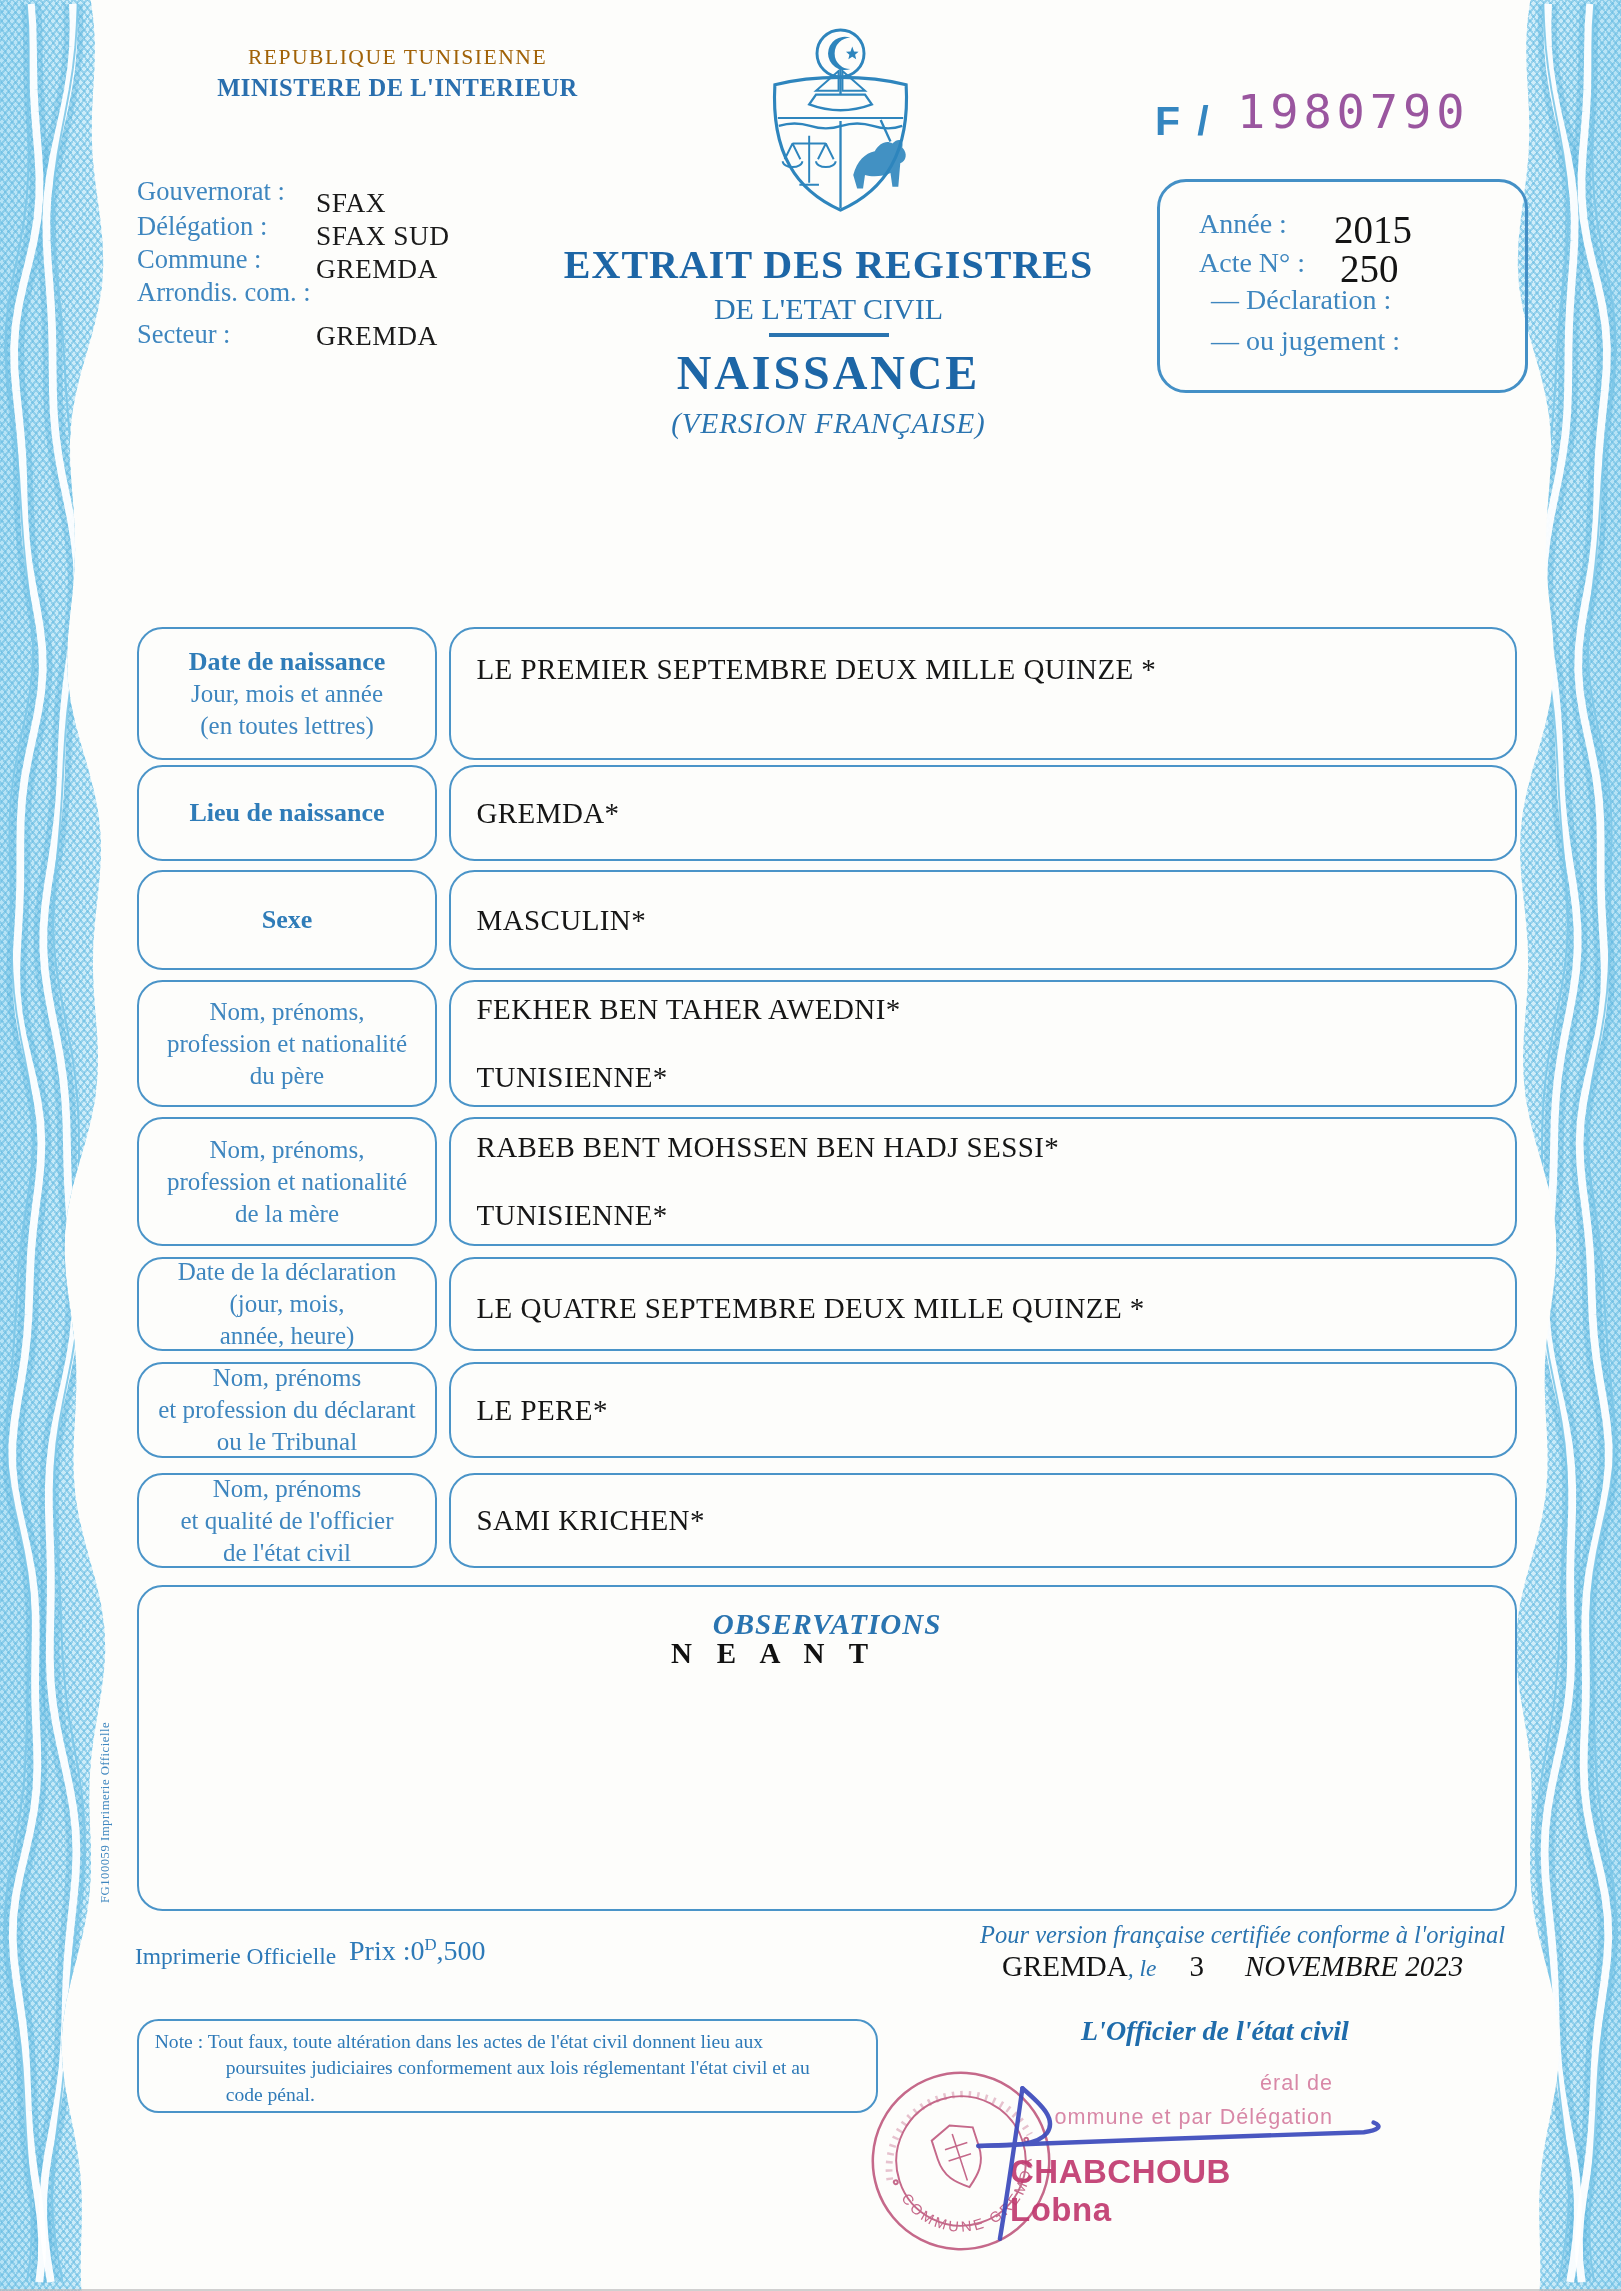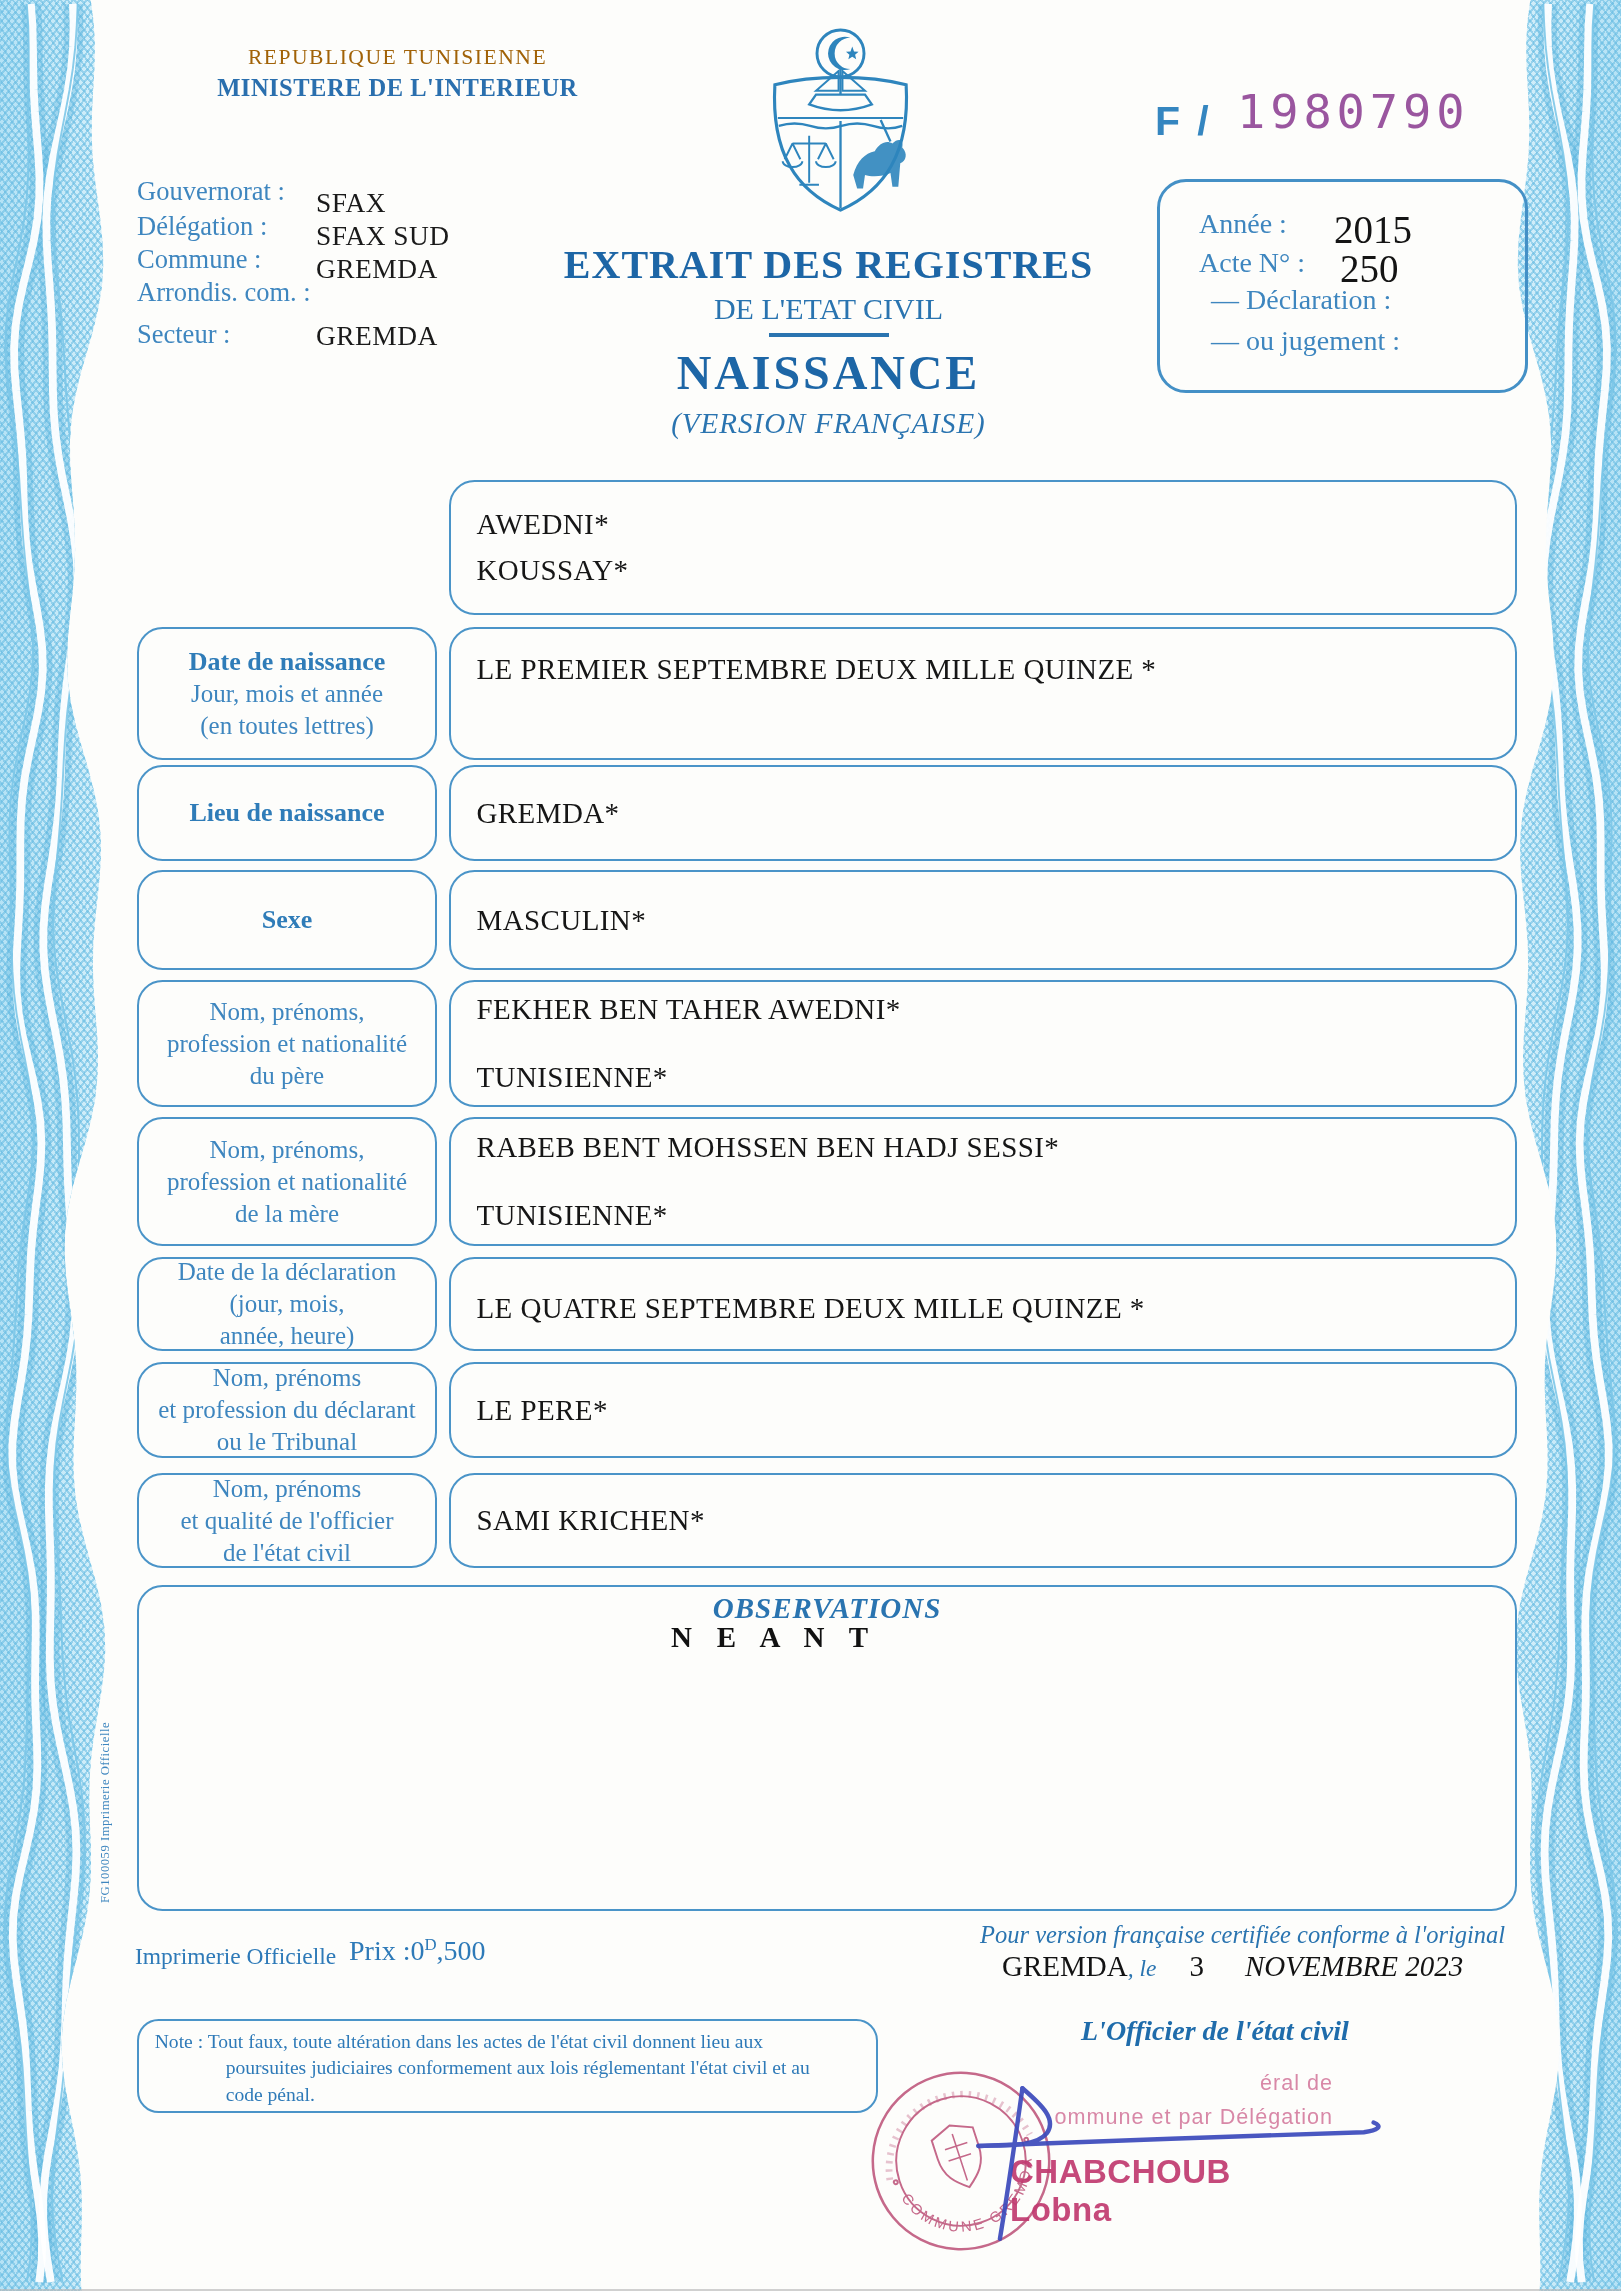--- a/index.html
+++ b/index.html
@@ -138,24 +138,20 @@
   <div class="abs adm-v" style="left:316px;top:321px;">GREMDA</div>
 
   <div class="abs titles" style="left:510px;top:241px;width:637px;">
     <div class="t1">EXTRAIT DES REGISTRES</div>
     <div class="t2">DE L'ETAT CIVIL</div>
     <div class="t-ul"></div>
     <div class="t3">NAISSANCE</div>
     <div class="t4">(VERSION FRANÇAISE)</div>
   </div>
 
-  <div class="valbox" style="top:480px;height:135px;gap:13.7px;">
-    <div class="val">AWEDNI*</div>
-    <div class="val">KOUSSAY*</div>
-  </div>
 
   <div class="lblbox" style="top:627px;height:133px;">
     <div class="lbl bld">Date de naissance</div>
     <div class="lbl">Jour, mois et année</div>
     <div class="lbl">(en toutes lettres)</div>
   </div>
   <div class="valbox" style="top:627px;height:133px;justify-content:flex-start;padding-top:23.5px;">
     <div class="val">LE PREMIER SEPTEMBRE  DEUX MILLE QUINZE *</div>
   </div>
 
@@ -214,21 +210,21 @@
   <div class="lblbox" style="top:1473px;height:95px;">
     <div class="lbl">Nom, prénoms</div>
     <div class="lbl">et qualité de l'officier</div>
     <div class="lbl">de l'état civil</div>
   </div>
   <div class="valbox" style="top:1473px;height:95px;">
     <div class="val">SAMI KRICHEN*</div>
   </div>
 
   <div class="obsbox" style="left:137px;top:1585px;width:1380px;height:326px;">
-    <div class="obs-t" style="margin-top:5px;">OBSERVATIONS</div>
+    <div class="obs-t" style="margin-top:21px;">OBSERVATIONS</div>
     <div class="obs-v">N E A N T</div>
   </div>
   <div class="abs imprint" style="left:98px;top:1707px;height:196px;">FG100059  Imprimerie Officielle</div>
 
   <div class="abs fo-imp" style="left:135px;top:1943px;">Imprimerie Officielle</div>
   <div class="abs fo-prix" style="left:349px;top:1935px;">
     <span>Prix :0</span><sup>D</sup><span>,500</span>
   </div>
   <div class="notebox" style="left:137px;top:2019px;width:741px;height:94px;">
     <div>Note : Tout faux, toute altération dans les actes de l'état civil donnent lieu aux</div>

